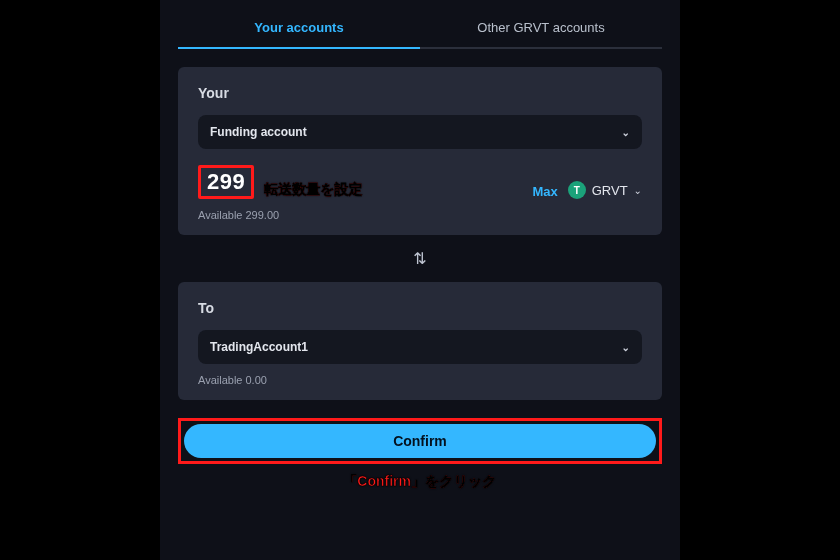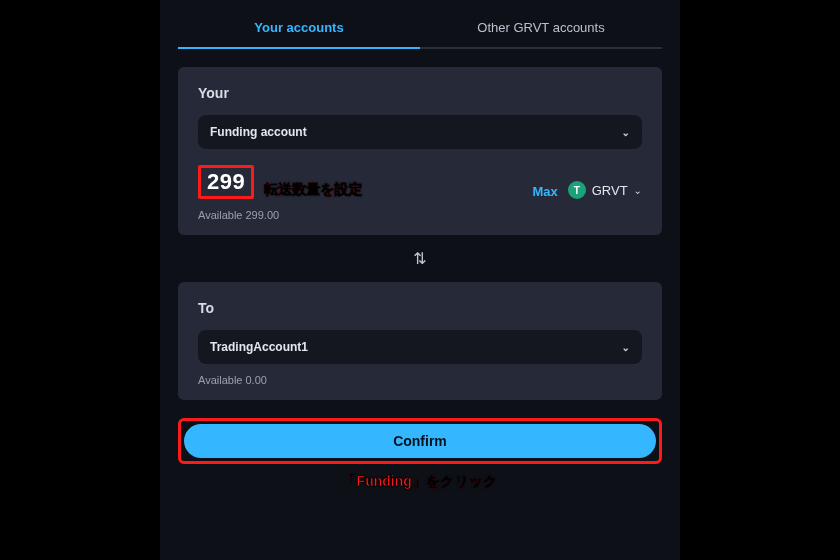--- a/index.html
+++ b/index.html
@@ -131,21 +131,21 @@
   }
   .swap-icon {
     color: #bfc5d2;
     font-size: 16px;
     cursor: pointer;
   }
   .confirm-wrap {
     margin-top: 18px;
     border: 3px solid #ff1a1a;
     padding: 3px;
-    border-radius: 6px;
+    border-radius: 0;
   }
   .confirm-btn {
     width: 100%;
     background: #34b7ff;
     color: #03111f;
     border: none;
     border-radius: 20px;
     padding: 9px 0;
     font-size: 14px;
     font-weight: 600;
@@ -197,16 +197,16 @@
       <span>TradingAccount1</span>
       <span class="chev">⌄</span>
     </div>
     <div class="avail">Available 0.00</div>
   </div>
 
   <div class="confirm-wrap">
     <button class="confirm-btn">Confirm</button>
   </div>
   <div class="anno-bottom">
-    <span class="anno-red">「Funding」をクリック</span>
+    <span class="anno-red">「Confirm」をクリック</span>
   </div>
 
 </div>
 
 </body></html>

